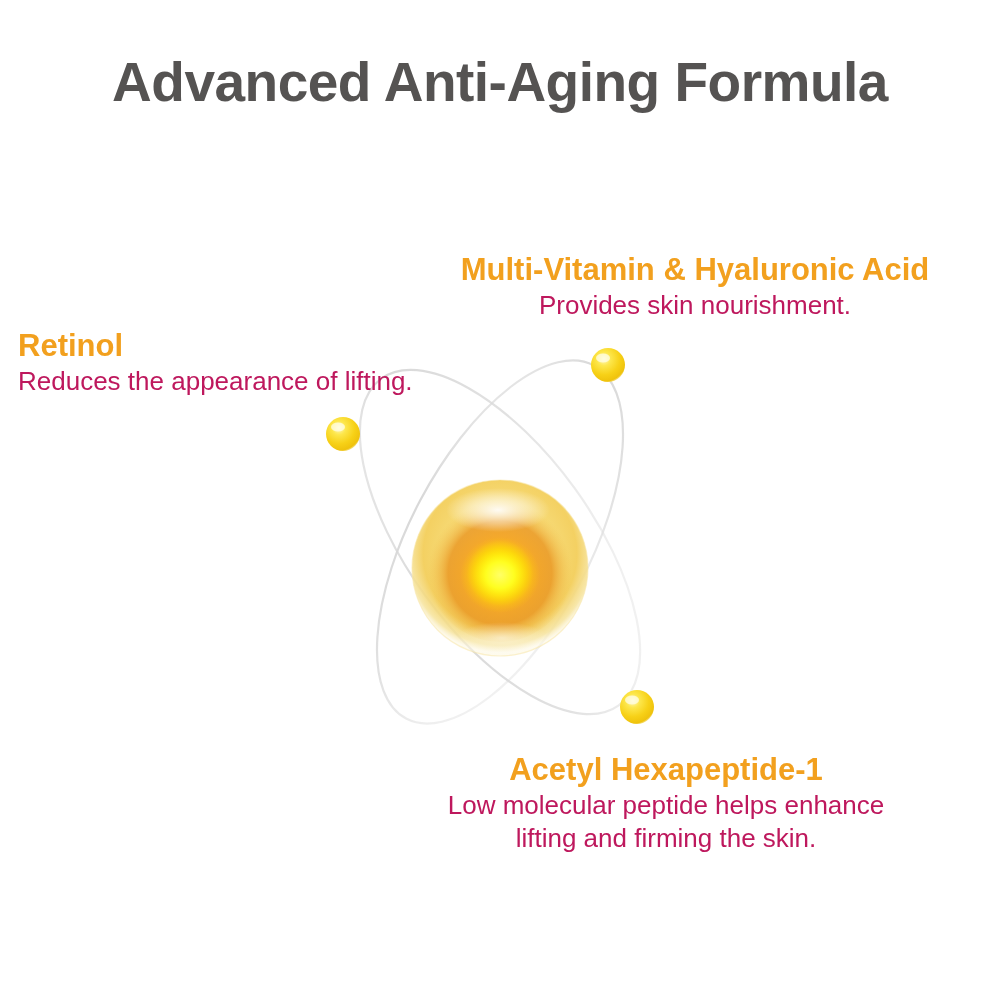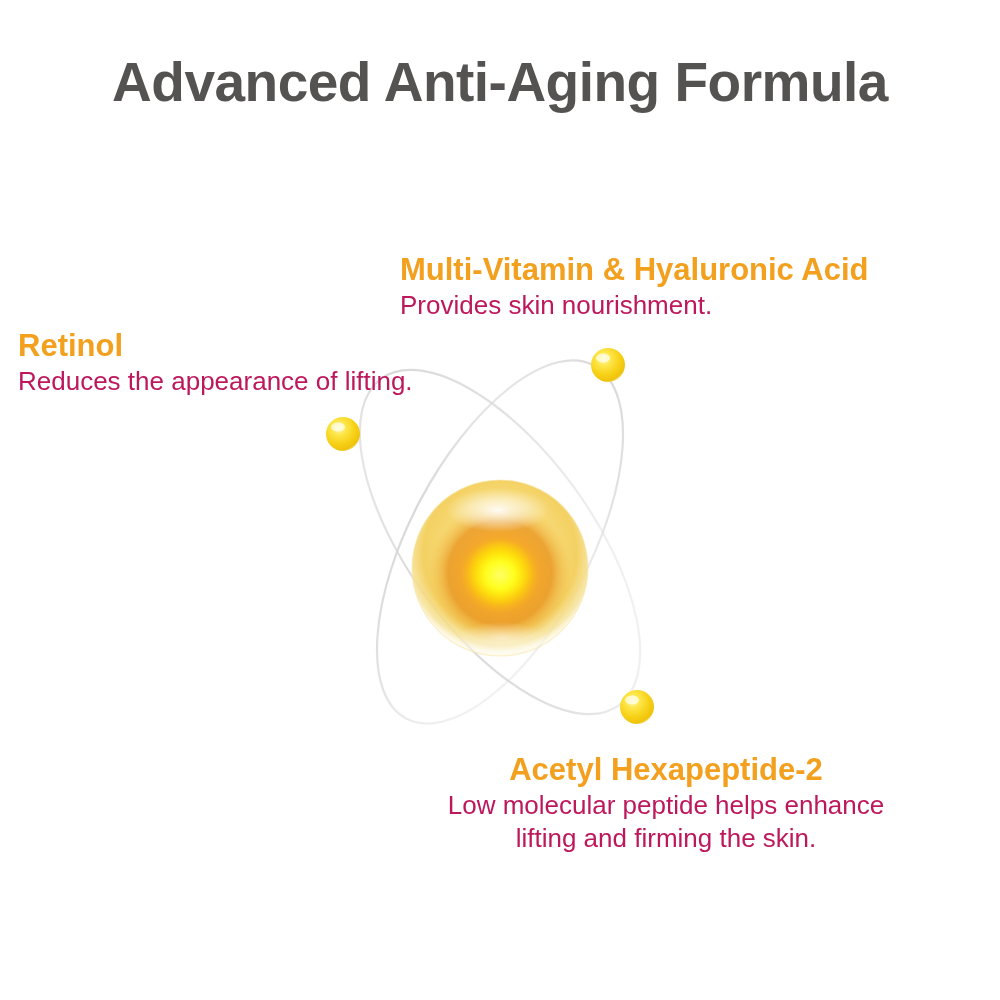--- a/index.html
+++ b/index.html
@@ -54,20 +54,21 @@
     color: #be185d;
     line-height: 1.30;
     white-space: nowrap;
   }
 
   
   .callout-vitamin {
     left: 400px;
     top: 252px;
     width: 590px;
+    text-align: center;
   }
 
   
   .callout-retinol {
     left: 18px;
     top: 328px;
     width: 520px;
     text-align: left;
   }
 
@@ -190,18 +191,18 @@
     <div class="heading">Multi-Vitamin &amp; Hyaluronic Acid</div>
     <div class="desc">Provides skin nourishment.</div>
   </div>
 
   <div class="callout callout-retinol">
     <div class="heading">Retinol</div>
     <div class="desc">Reduces the appearance of lifting.</div>
   </div>
 
   <div class="callout callout-peptide">
-    <div class="heading">Acetyl Hexapeptide-2</div>
+    <div class="heading">Acetyl Hexapeptide-1</div>
     <div class="desc">Low molecular peptide helps enhance</div>
     <div class="desc">lifting and firming the skin.</div>
   </div>
 
 </div>
 
 </body></html>

